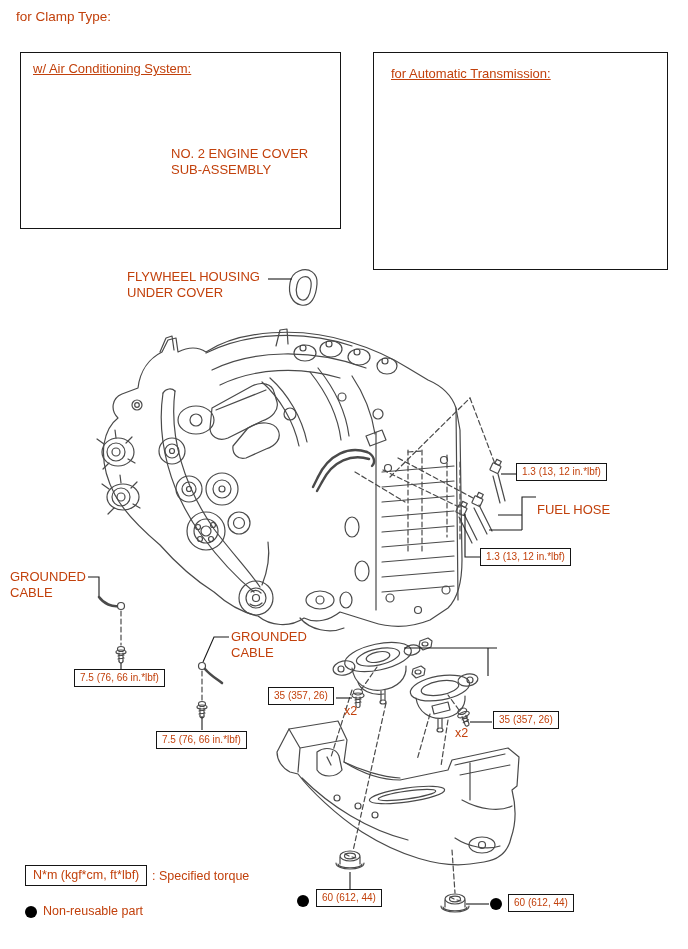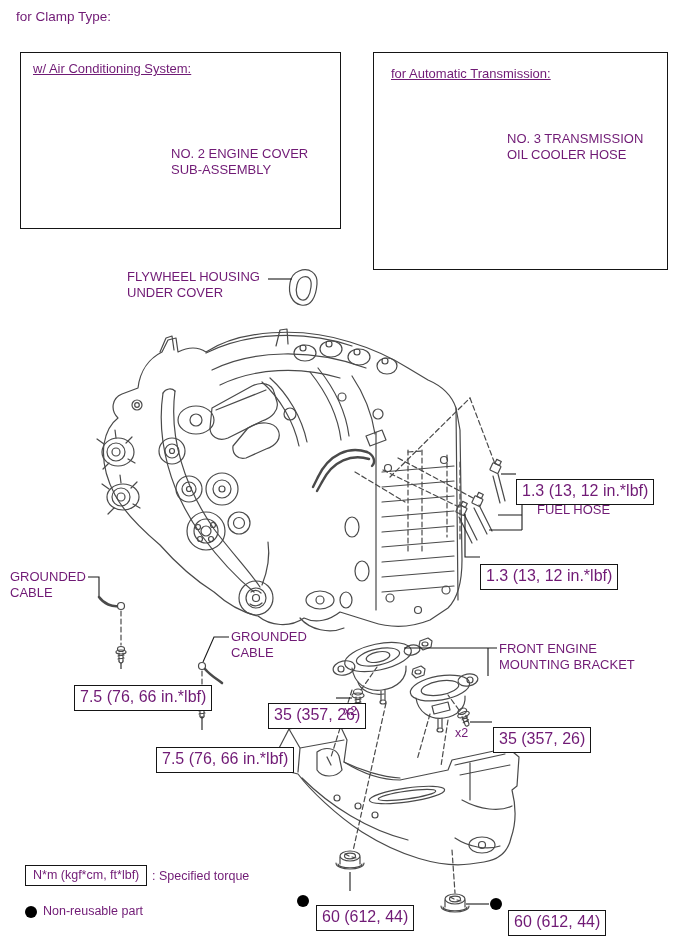--- a/index.html
+++ b/index.html
@@ -1,25 +1,25 @@
 <!DOCTYPE html>
 <html><head>
 <meta charset="utf-8">
 <style>
   html,body{margin:0;padding:0;background:#fff;}
   .page{position:relative;width:688px;height:949px;background:#fff;overflow:hidden;
-        font-family:"Liberation Sans",sans-serif;color:#701a75;}
+        font-family:"Liberation Sans",sans-serif;color:#c2410c;}
   .abs{position:absolute;}
   svg.art{position:absolute;left:0;top:0;}
   .heading{font-size:13.5px;}
   .panel{position:absolute;border:1.5px solid #151515;background:#fff;}
   .panel-title{position:absolute;font-size:13px;text-decoration:underline;}
   .lbl{position:absolute;font-size:13px;line-height:1.22;}
   .torque{position:absolute;border:1.3px solid #151515;background:#fff;
-          font-size:16px;line-height:1.3;padding:1px 5px 2px 5px;white-space:nowrap;margin-top:16px;}
+          font-size:10px;line-height:1.3;padding:1px 5px 2px 5px;white-space:nowrap;}
   .x2{position:absolute;font-size:12.5px;}
   .dot{position:absolute;width:12px;height:12px;border-radius:50%;background:#000;}
   .legend-box{position:absolute;border:1.3px solid #151515;background:#fff;
               font-size:12.5px;padding:2px 7px 3px 7px;white-space:nowrap;}
   .legend-text{position:absolute;font-size:12.5px;white-space:nowrap;}
 </style>
 </head>
 <body>
 
 <div class="page">
@@ -304,34 +304,32 @@
   </svg>
 
   <div class="abs heading" style="left:16px;top:9px;">for Clamp Type:</div>
 
   <div class="panel" style="left:20px;top:52px;width:319px;height:175px;"></div>
   <div class="panel-title" style="left:33px;top:61px;">w/ Air Conditioning System:</div>
   <div class="lbl" style="left:171px;top:146px;width:140px;">NO. 2 ENGINE COVER SUB-ASSEMBLY</div>
 
   <div class="panel" style="left:373px;top:52px;width:293px;height:216px;"></div>
   <div class="panel-title" style="left:391px;top:66px;">for Automatic Transmission:</div>
-  <div class="lbl" style="left:507px;top:131px;width:138px;">NO. 3 TRANSMISSION OIL COOLER HOSE</div>
 
   <div class="lbl" style="left:127px;top:269px;width:150px;">FLYWHEEL HOUSING UNDER COVER</div>
 
   <div class="torque" style="left:516px;top:463px;">1.3 (13, 12 in.*lbf)</div>
   <div class="lbl" style="left:537px;top:502px;">FUEL HOSE</div>
   <div class="torque" style="left:480px;top:548px;">1.3 (13, 12 in.*lbf)</div>
 
   <div class="lbl" style="left:10px;top:569px;width:85px;">GROUNDED CABLE</div>
   <div class="torque" style="left:74px;top:669px;">7.5 (76, 66 in.*lbf)</div>
   <div class="lbl" style="left:231px;top:629px;width:85px;">GROUNDED CABLE</div>
   <div class="torque" style="left:156px;top:731px;">7.5 (76, 66 in.*lbf)</div>
 
-  <div class="lbl" style="left:499px;top:641px;width:172px;">FRONT ENGINE MOUNTING BRACKET</div>
   <div class="torque" style="left:268px;top:687px;">35 (357, 26)</div>
   <div class="x2" style="left:344px;top:704px;">x2</div>
   <div class="torque" style="left:493px;top:711px;">35 (357, 26)</div>
   <div class="x2" style="left:455px;top:726px;">x2</div>
 
   <span class="dot" style="left:297px;top:895px;"></span>
   <div class="torque" style="left:316px;top:889px;">60 (612, 44)</div>
   <span class="dot" style="left:490px;top:898px;"></span>
   <div class="torque" style="left:508px;top:894px;">60 (612, 44)</div>
 

